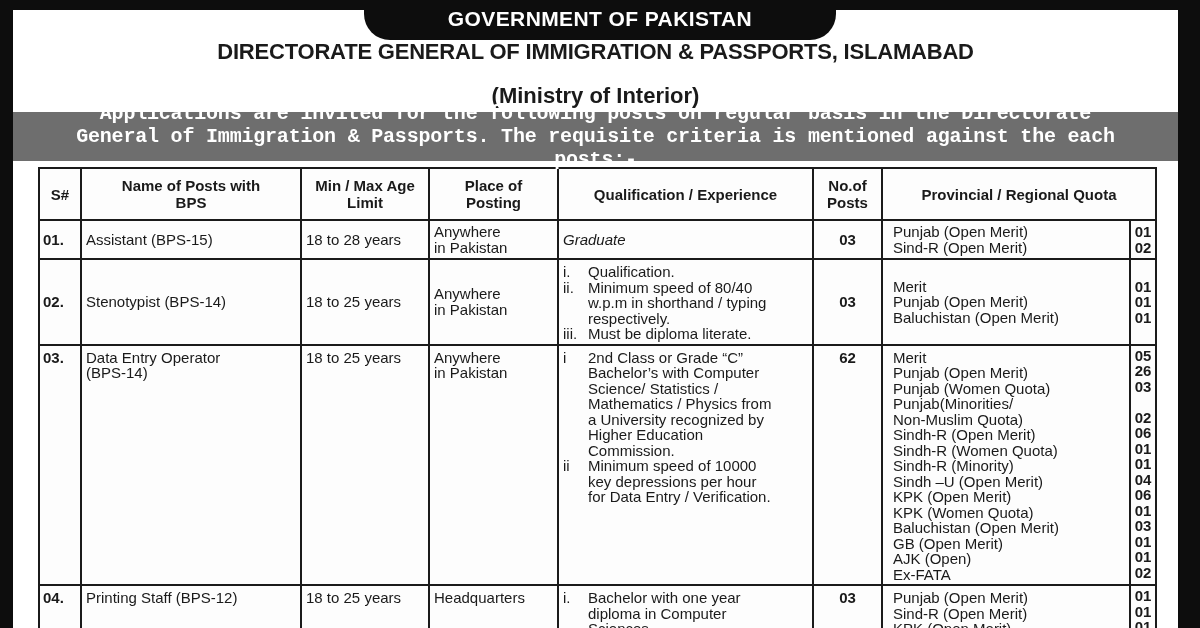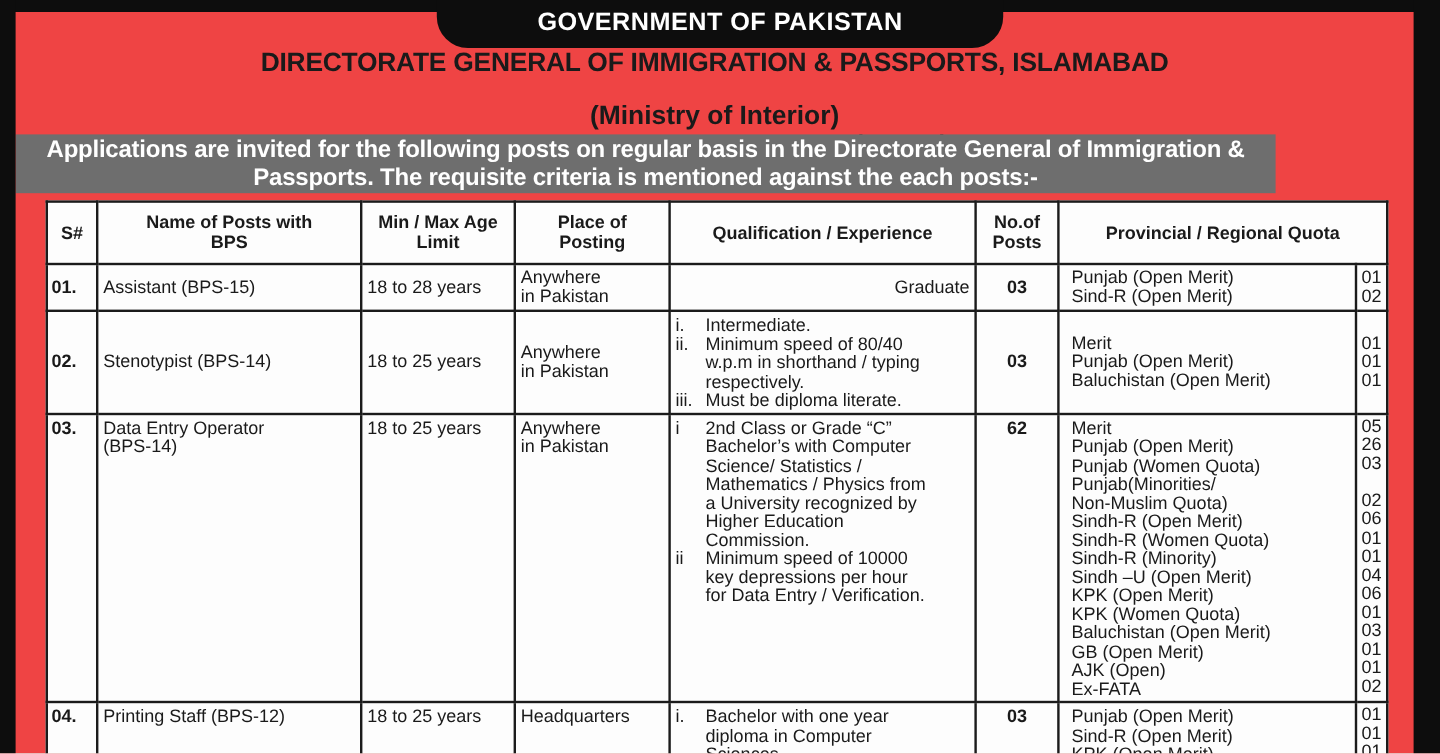--- a/index.html
+++ b/index.html
@@ -1,18 +1,18 @@
 <!DOCTYPE html>
 <html><head>
 <meta charset="utf-8">
 <style>
   html,body { margin:0; padding:0; background:#e8e8e8; }
   .page {
     position:relative; width:1200px; height:628px; overflow:hidden;
-    background:#ef4444; font-family:"Liberation Sans", sans-serif; color:#1a1a1a;
+    background:#ffffff; font-family:"Liberation Sans", sans-serif; color:#1a1a1a;
   }
   
   .frame-top    { position:absolute; top:0; left:0; width:1200px; height:10px; background:#0d0d0d; z-index:4; }
   .frame-left   { position:absolute; top:0; left:0; width:13px; height:628px; background:#0d0d0d; z-index:4; }
   .frame-right  { position:absolute; top:0; right:0; width:22px; height:628px; background:#0d0d0d; z-index:4; }
   
   .gov-tab {
     position:absolute; top:0; left:50%; transform:translateX(-50%);
     width:472px; height:40px; background:#0d0d0d; z-index:5;
     border-radius:0 0 26px 26px;
@@ -21,22 +21,22 @@
   .gov-tab .gov-text {
     color:#ffffff; font-weight:bold; font-size:21px; letter-spacing:.4px; padding-bottom:3px; white-space:nowrap;
   }
   
   .titles { position:absolute; top:39px; left:13px; width:1165px; text-align:center; z-index:2; }
   .title-dept { font-size:22px; font-weight:bold; letter-spacing:-0.2px; }
   .title-ministry { font-size:22px; font-weight:bold; margin-top:18px; }
   .title-announce { font-size:19px; font-weight:bold; margin-top:1px; letter-spacing:-0.2px; }
   
   .notice-banner {
-    position:absolute; top:112px; left:13px; width:1050px; height:49px;
-    background:#6e6e6e; display:flex; align-items:center; justify-content:center; z-index:2;
+    position:absolute; top:112px; left:13px; width:1165px; height:49px;
+    background:#6e6e6e; display:flex; align-items:center; justify-content:center; z-index:2;font-family:Liberation Mono, monospace;
   }
   .notice-text {
     color:#ffffff; font-weight:bold; font-size:20px; line-height:23px;
     text-align:center; max-width:1040px; letter-spacing:-0.2px;
   }
   
   .vacancy-table {
     position:absolute; top:167px; left:38px; z-index:1;
     border-collapse:collapse; table-layout:fixed; background:#fdfdfd;
   }
@@ -50,26 +50,26 @@
   }
   tr.r-head { height:52px; }
   tr.r-1 { height:39px;margin-top:41px; }
   tr.r-2 { height:76px; }
   tr.r-3 { height:230px; }
   tr.r-4 { height:140px; }
   td.v-top { vertical-align:top; padding-top:4px; }
   .c-serial { font-weight:bold; padding-left:3px !important; padding-right:0 !important; }
   .c-name, .c-age, .c-place { text-align:left; white-space:pre-line; }
   .c-posts { font-weight:bold; text-align:center; }
-  .c-qual-center { text-align:right; }
+  .c-qual-center { text-align:left;font-style:italic; }
   .qi { display:flex; align-items:flex-start; }
   .qi-m { flex:none; width:25px; }
   .qi-t { flex:1; white-space:pre-line; }
   .c-qlabels { padding-left:10px !important; white-space:pre-line; line-height:15.4px; }
-  .c-qcounts { font-weight:normal; text-align:center; white-space:pre-line; line-height:15.4px; padding:2px 1px !important; }
+  .c-qcounts { font-weight:bold; text-align:center; white-space:pre-line; line-height:15.4px; padding:2px 1px !important; }
 </style>
 </head>
 <body>
 
 <div class="page">
 
   <div class="frame-top"></div>
 
   <div class="gov-tab">
     <span class="gov-text">GOVERNMENT OF PAKISTAN</span>
@@ -128,21 +128,21 @@
 
     <tr class="r-2">
       <td class="c-serial">02.</td>
       <td class="c-name">Stenotypist (BPS-14)</td>
       <td class="c-age">18 to 25 years</td>
       <td class="c-place">Anywhere
 in Pakistan</td>
       <td class="v-top">
         <div class="qi">
           <span class="qi-m">i.</span>
-          <span class="qi-t">Intermediate.</span>
+          <span class="qi-t">Qualification.</span>
         </div>
         <div class="qi">
           <span class="qi-m">ii.</span>
           <span class="qi-t">Minimum speed of 80/40
 w.p.m in shorthand / typing
 respectively.</span>
         </div>
         <div class="qi">
           <span class="qi-m">iii.</span>
           <span class="qi-t">Must be diploma literate.</span>

